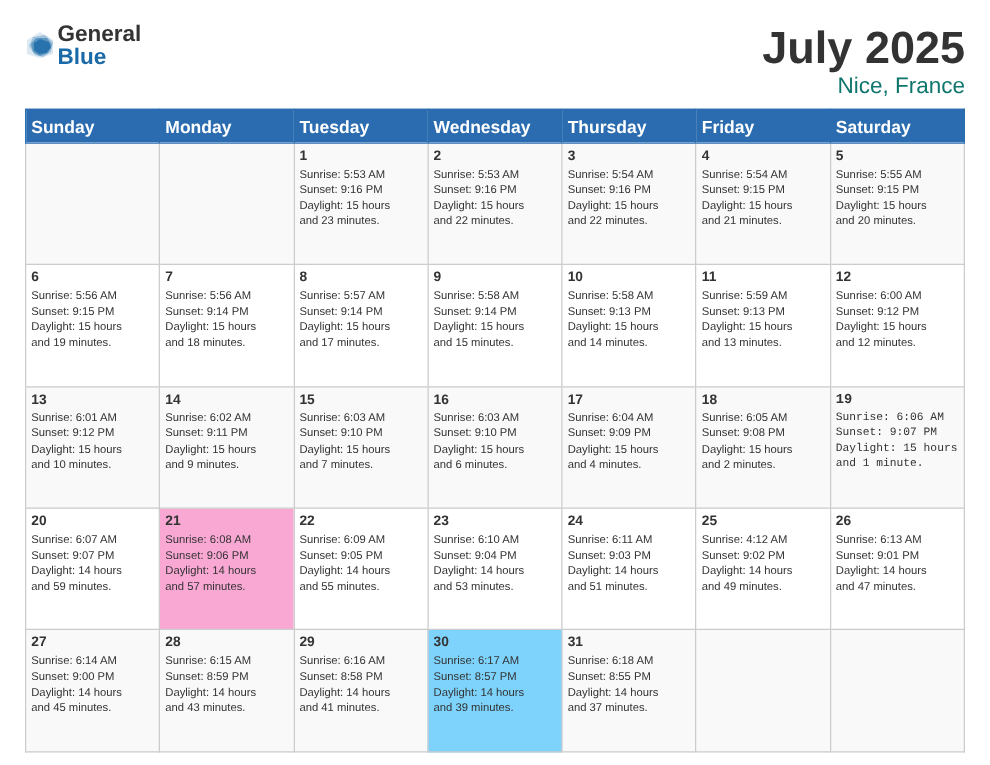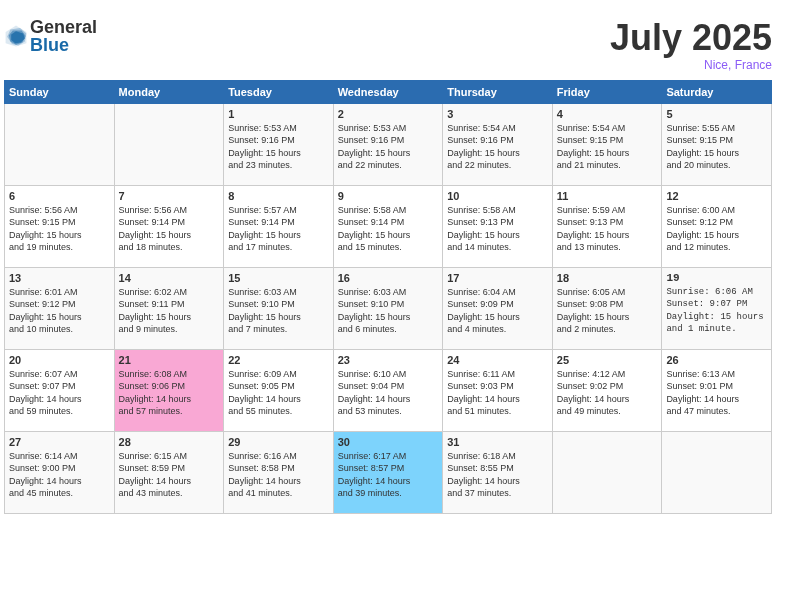--- a/index.html
+++ b/index.html
@@ -5,22 +5,22 @@
     * { margin: 0; padding: 0; box-sizing: border-box; }
     body {
       width: 792px;
       height: 612px;
       font-family: Arial, sans-serif;
       background: #fff;
       overflow: hidden;
     }
     .page {
       width: 792px;
-      height: 432px;
-      padding: 18px 20px 10px 4px;
+      height: 612px;
+      padding: 18px 20px 10px 20px;
       display: flex;
       flex-direction: column;
     }
     .header {
       display: flex;
       justify-content: space-between;
       align-items: flex-start;
       margin-bottom: 8px;
     }
     .logo {
@@ -50,34 +50,34 @@
     .title-block {
       text-align: right;
     }
     .month-title {
       font-size: 36px;
       font-weight: bold;
       color: #333;
       line-height: 1.1;
     }
     .location {
-      font-size: 12px;
-      color: #8b5cf6;
+      font-size: 18px;
+      color: #0f766e;
     }
     .calendar {
       flex: 1;
       border: 1px solid #ccc;
       border-collapse: collapse;
       width: 100%;
       table-layout: fixed;
     }
     .calendar th {
       background-color: #2b6cb0;
       color: white;
-      font-size: 11px;
+      font-size: 14px;
       font-weight: bold;
       padding: 5px 4px;
       text-align: left;
       border: 1px solid #2b6cb0;
     }
     .calendar td {
       border: 1px solid #ccc;
       vertical-align: top;
       padding: 4px 4px;
       font-size: 9.5px;

